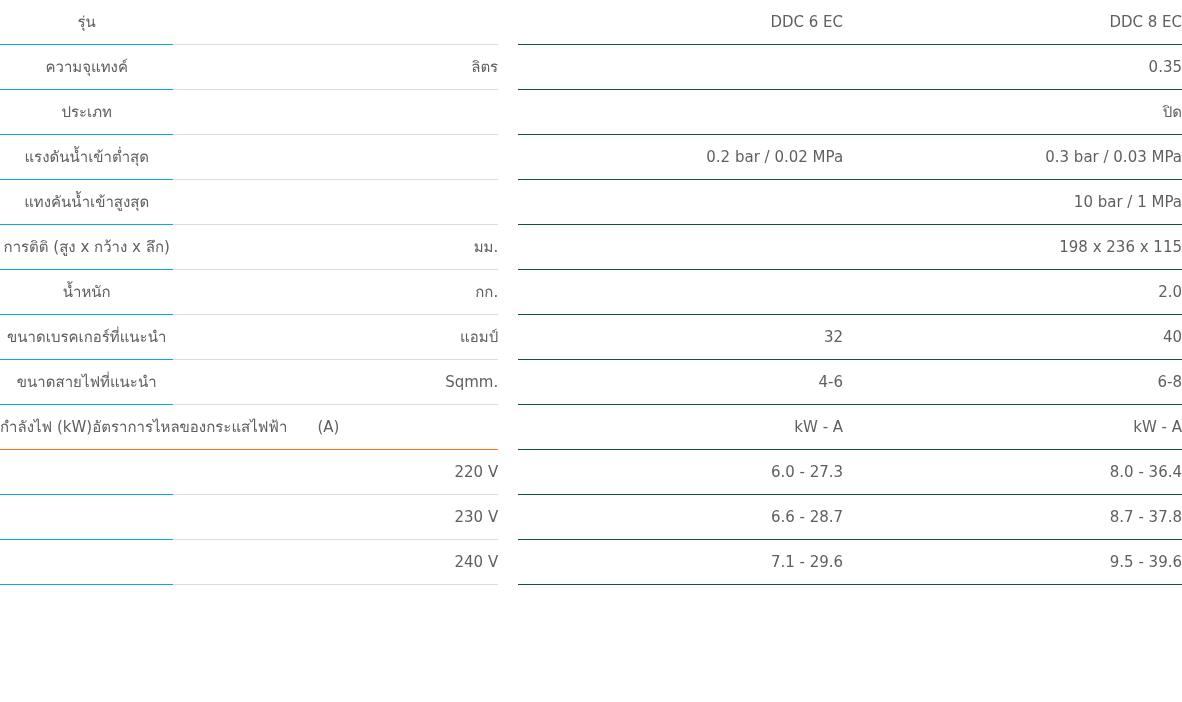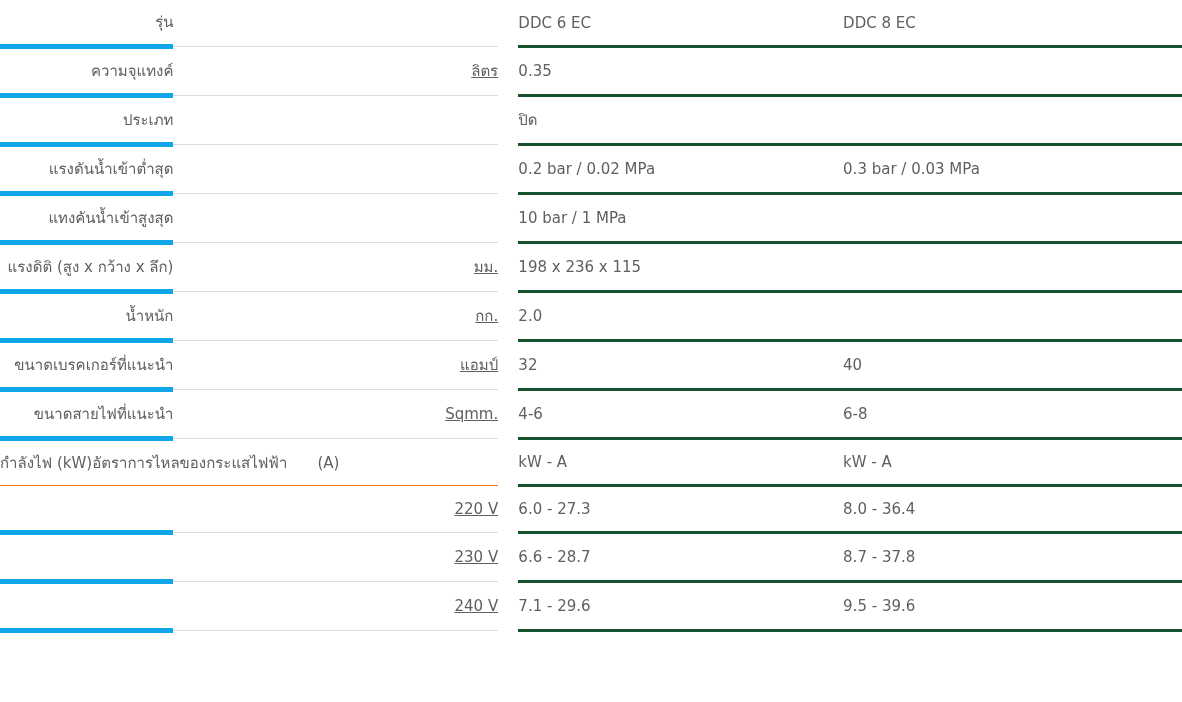--- a/index.html
+++ b/index.html
@@ -30,38 +30,37 @@
   }
   
   .col-label   { width: 172px; }
   .col-unit    { width: 322px; }
   .col-gap     { width: 20px; }
   .col-v1      { width: 322px; }
   .col-v2      { width: 336px; }
 
   .lbl {
     padding-left: 16px;
-    text-align: right;
-    border-bottom: 5px solid #0ea5e9;
+    text-align: center;
+    border-bottom: 1px solid #0ea5e9;
   }
   .unit {
     padding-right: 16px;
     text-align: right;
     border-bottom: 1px solid #dcdcdc;
-    text-decoration: underline;
   }
   .lbl-wide {
     padding-left: 16px;
     text-align: left;
     border-bottom: 1px solid #f97316;
   }
   .gap { border: none; }
   .val {
-    text-align: left;
-    border-bottom: 3px solid #14532d;
+    text-align: right;
+    border-bottom: 1px solid #14532d;
     color: #5f5f5f;
   }
   .power-left {
     display: flex;
     align-items: baseline;
   }
   .power-left .p1 { }
   .power-left .p2 { }
   .power-left .p3 { margin-left: 30px; }
 
@@ -123,21 +122,21 @@
     <tr>
       <td class="lbl">แทงคันน้ำเข้าสูงสุด</td>
       <td class="unit"></td>
       <td class="gap"></td>
       <td class="val" colspan="2">10 bar / 1 MPa</td>
     </tr>
 
 
 
     <tr>
-      <td class="lbl">แรงดิติ (สูง x กว้าง x ลึก)</td>
+      <td class="lbl">การติติ (สูง x กว้าง x ลึก)</td>
       <td class="unit">มม.</td>
       <td class="gap"></td>
       <td class="val" colspan="2">198 x 236 x 115</td>
     </tr>
 
     <tr>
       <td class="lbl">น้ำหนัก</td>
       <td class="unit">กก.</td>
       <td class="gap"></td>
       <td class="val" colspan="2">2.0</td>

